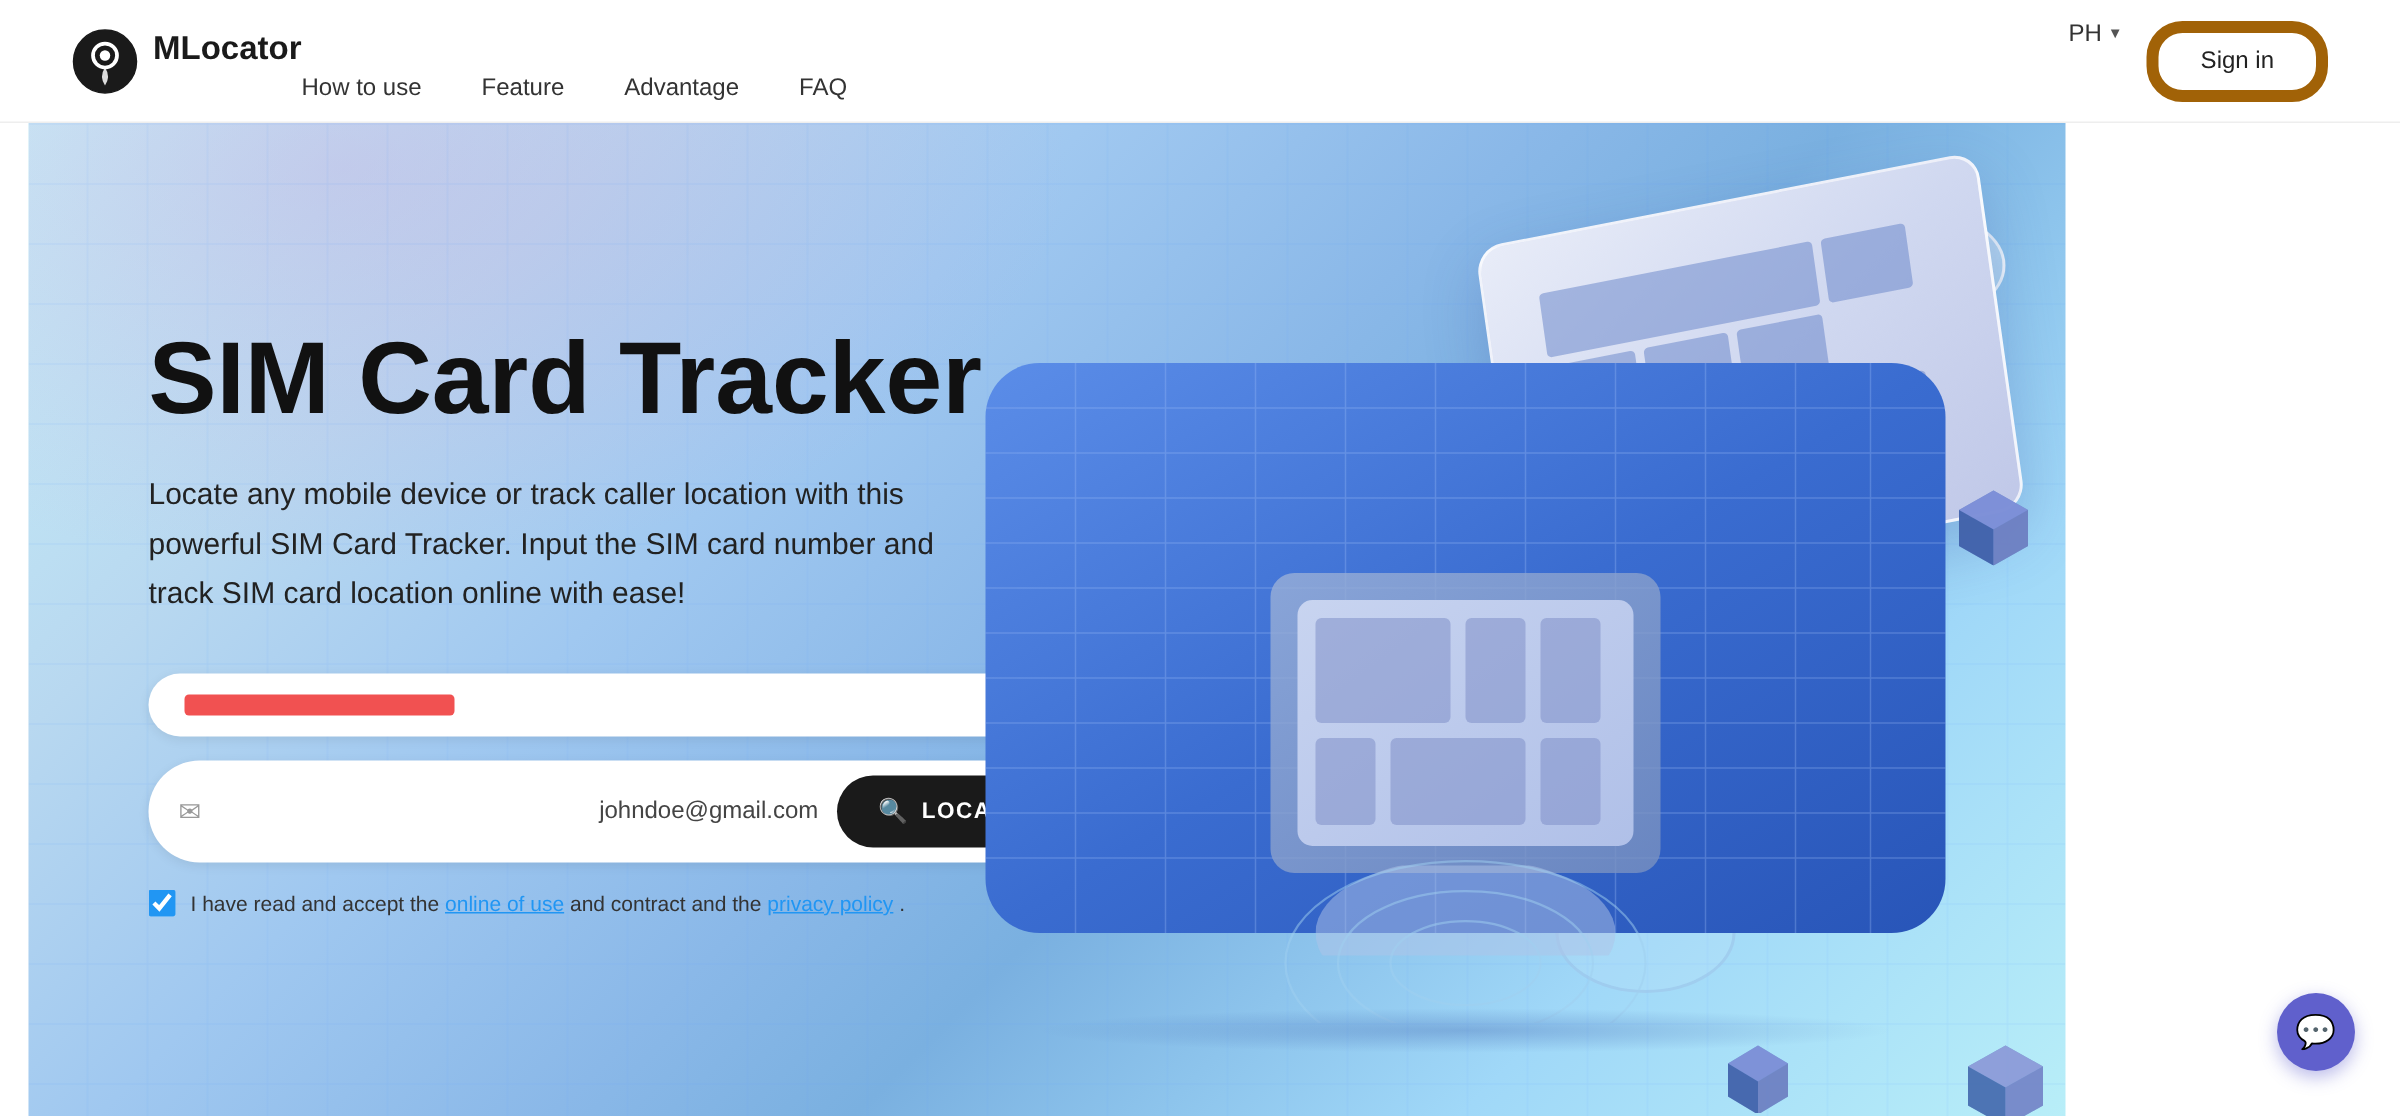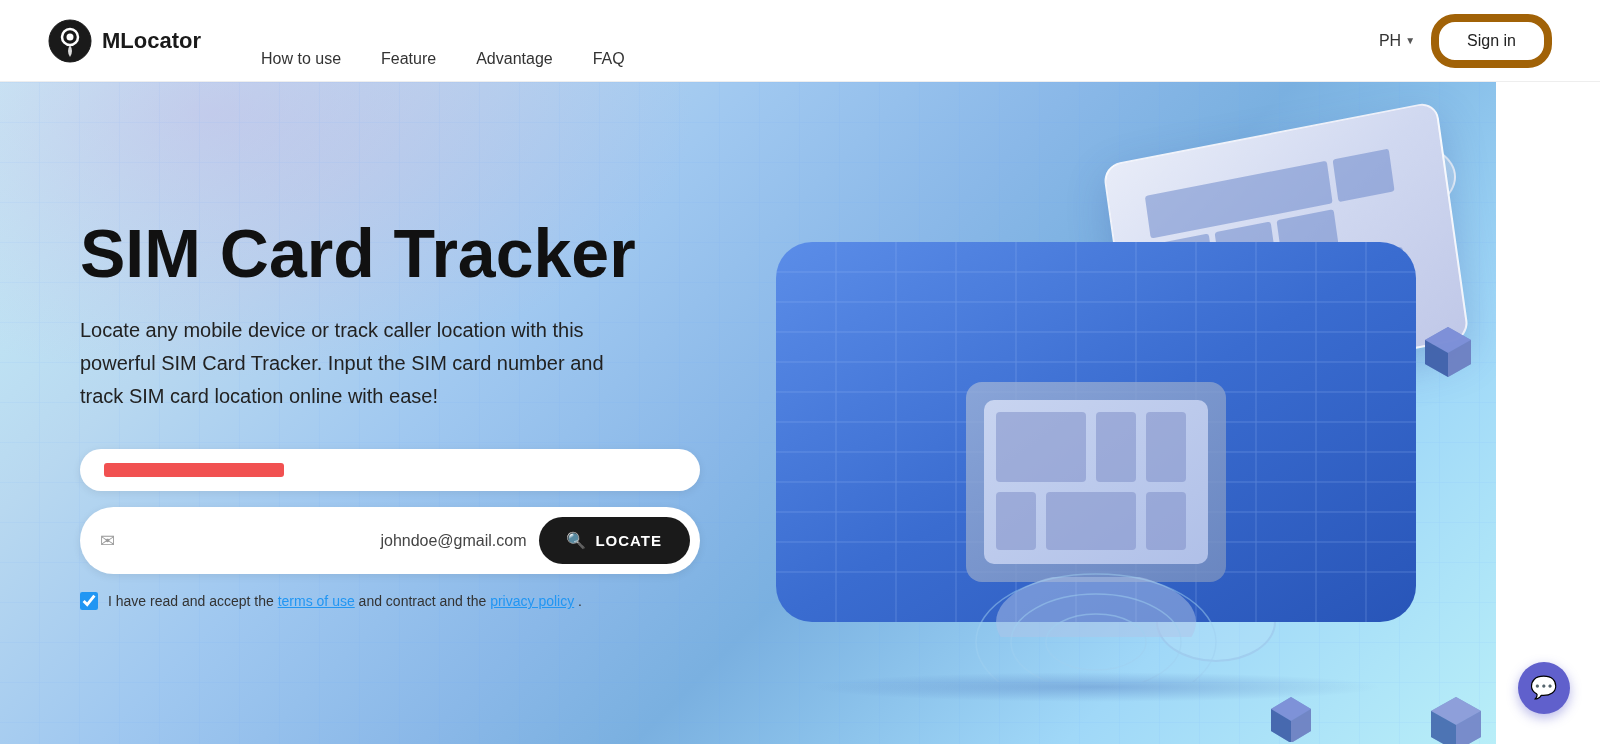--- a/index.html
+++ b/index.html
@@ -11,23 +11,22 @@
       z-index: 10;
       display: flex;
       align-items: center;
       padding: 0 48px;
       height: 82px;
       background: #fff;
       border-bottom: 1px solid #eee;
     }
     .logo-area {
       display: flex;
-      align-items: center;
+      align-items: flex-start;
       gap: 10px;
-      margin-right: 60px;
     }
     .logo-icon {
       width: 44px;
       height: 44px;
     }
     .logo-text {
       font-size: 22px;
       font-weight: 700;
       color: #1a1a1a;
     }
@@ -39,21 +38,21 @@
       margin-top: 36px;
     }
     .nav-item {
       font-size: 16px;
       color: #333;
       cursor: pointer;
       text-decoration: none;
     }
     .header-right {
       display: flex;
-      align-items: center;
+      align-items: flex-start;
       gap: 16px;
     }
     .lang-selector {
       display: flex;
       align-items: center;
       gap: 4px;
       font-size: 16px;
       color: #333;
       cursor: pointer;
     }
@@ -68,24 +67,25 @@
       background: transparent;
       font-size: 16px;
       font-weight: 500;
       color: #222;
       cursor: pointer;
     }
 
     
     .hero {
       position: relative;
-      width: 1496px;
+      width: 1358px;
       height: 662px;
       overflow: hidden;
       background: linear-gradient(135deg, #c8f0f8 0%, #b8d8f0 20%, #a0c8f0 35%, #8ab8e8 50%, #7ab0e0 60%, #a0d8f8 80%, #b8eef8 100%);
+      margin-left: 19px;
     }
 
     
     .hero::before {
       content: '';
       position: absolute;
       top: 0; left: 0;
       width: 700px; height: 300px;
       background: radial-gradient(ellipse at 30% 10%, rgba(200, 160, 220, 0.35) 0%, transparent 70%);
       pointer-events: none;
@@ -385,21 +385,21 @@
       <button class="locate-btn">
         <span class="locate-search-icon">🔍</span>
         <span>LOCATE</span>
       </button>
     </div>
 
     <div class="terms-row">
       <input type="checkbox" class="terms-checkbox" checked="" style="">
       <span>
         <span>I have read and accept the</span>
-        <span class="terms-link">terms of use</span>
+        <span class="terms-link">online of use</span>
         <span>and contract and the</span>
         <span class="terms-link">privacy policy</span>
         <span>.</span>
       </span>
     </div>
   </div>
 
   <div class="hero-illustration">
 
     <div class="deco-circle-1"></div>

